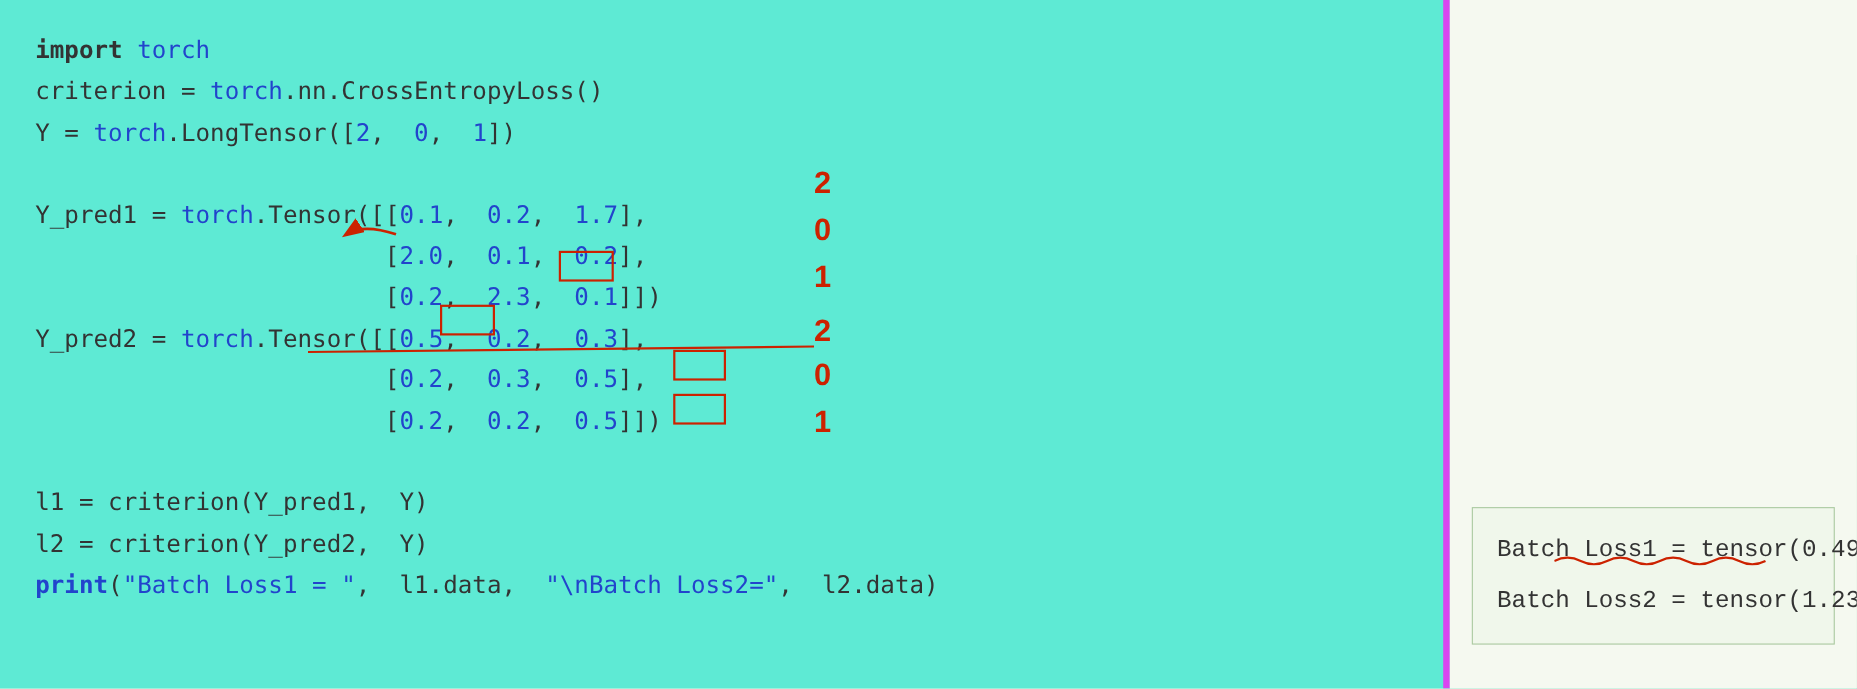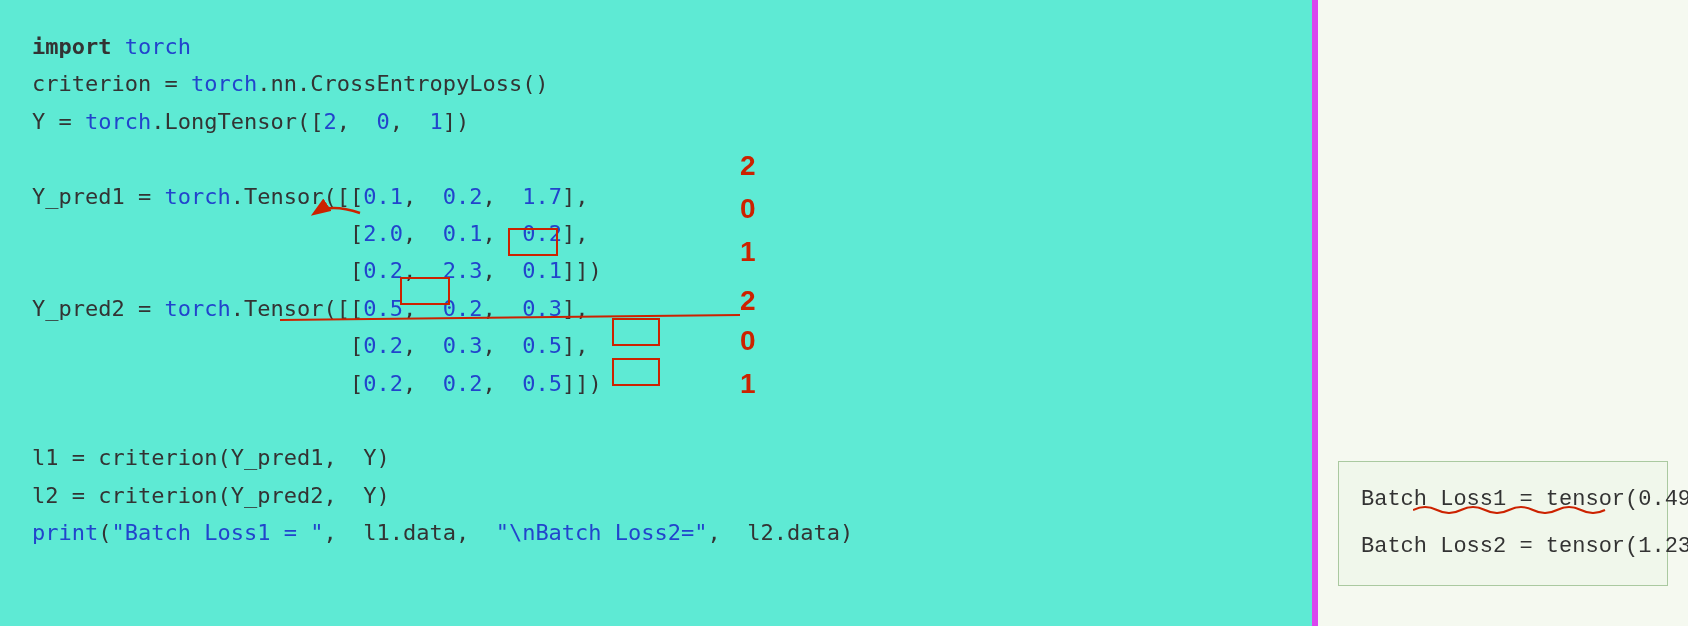--- a/index.html
+++ b/index.html
@@ -48,21 +48,21 @@
     pre.code-block {
       font-size: 22px;
       line-height: 1.7;
       color: #333;
       white-space: pre;
     }
     .blue { color: #2244cc; }
     .num { color: #2244cc; }
     .fn { color: #333; }
     .import-kw { color: #333; font-weight: bold; }
-    .print-kw { color: #2244cc; font-weight: normal; }
+    .print-kw { color: #2244cc; font-weight: bold; }
     .print-str { color: #2244cc; }
 
     
     .annotations {
       position: absolute;
       top: 0;
       left: 0;
       width: 100%;
       height: 100%;
       pointer-events: none;

